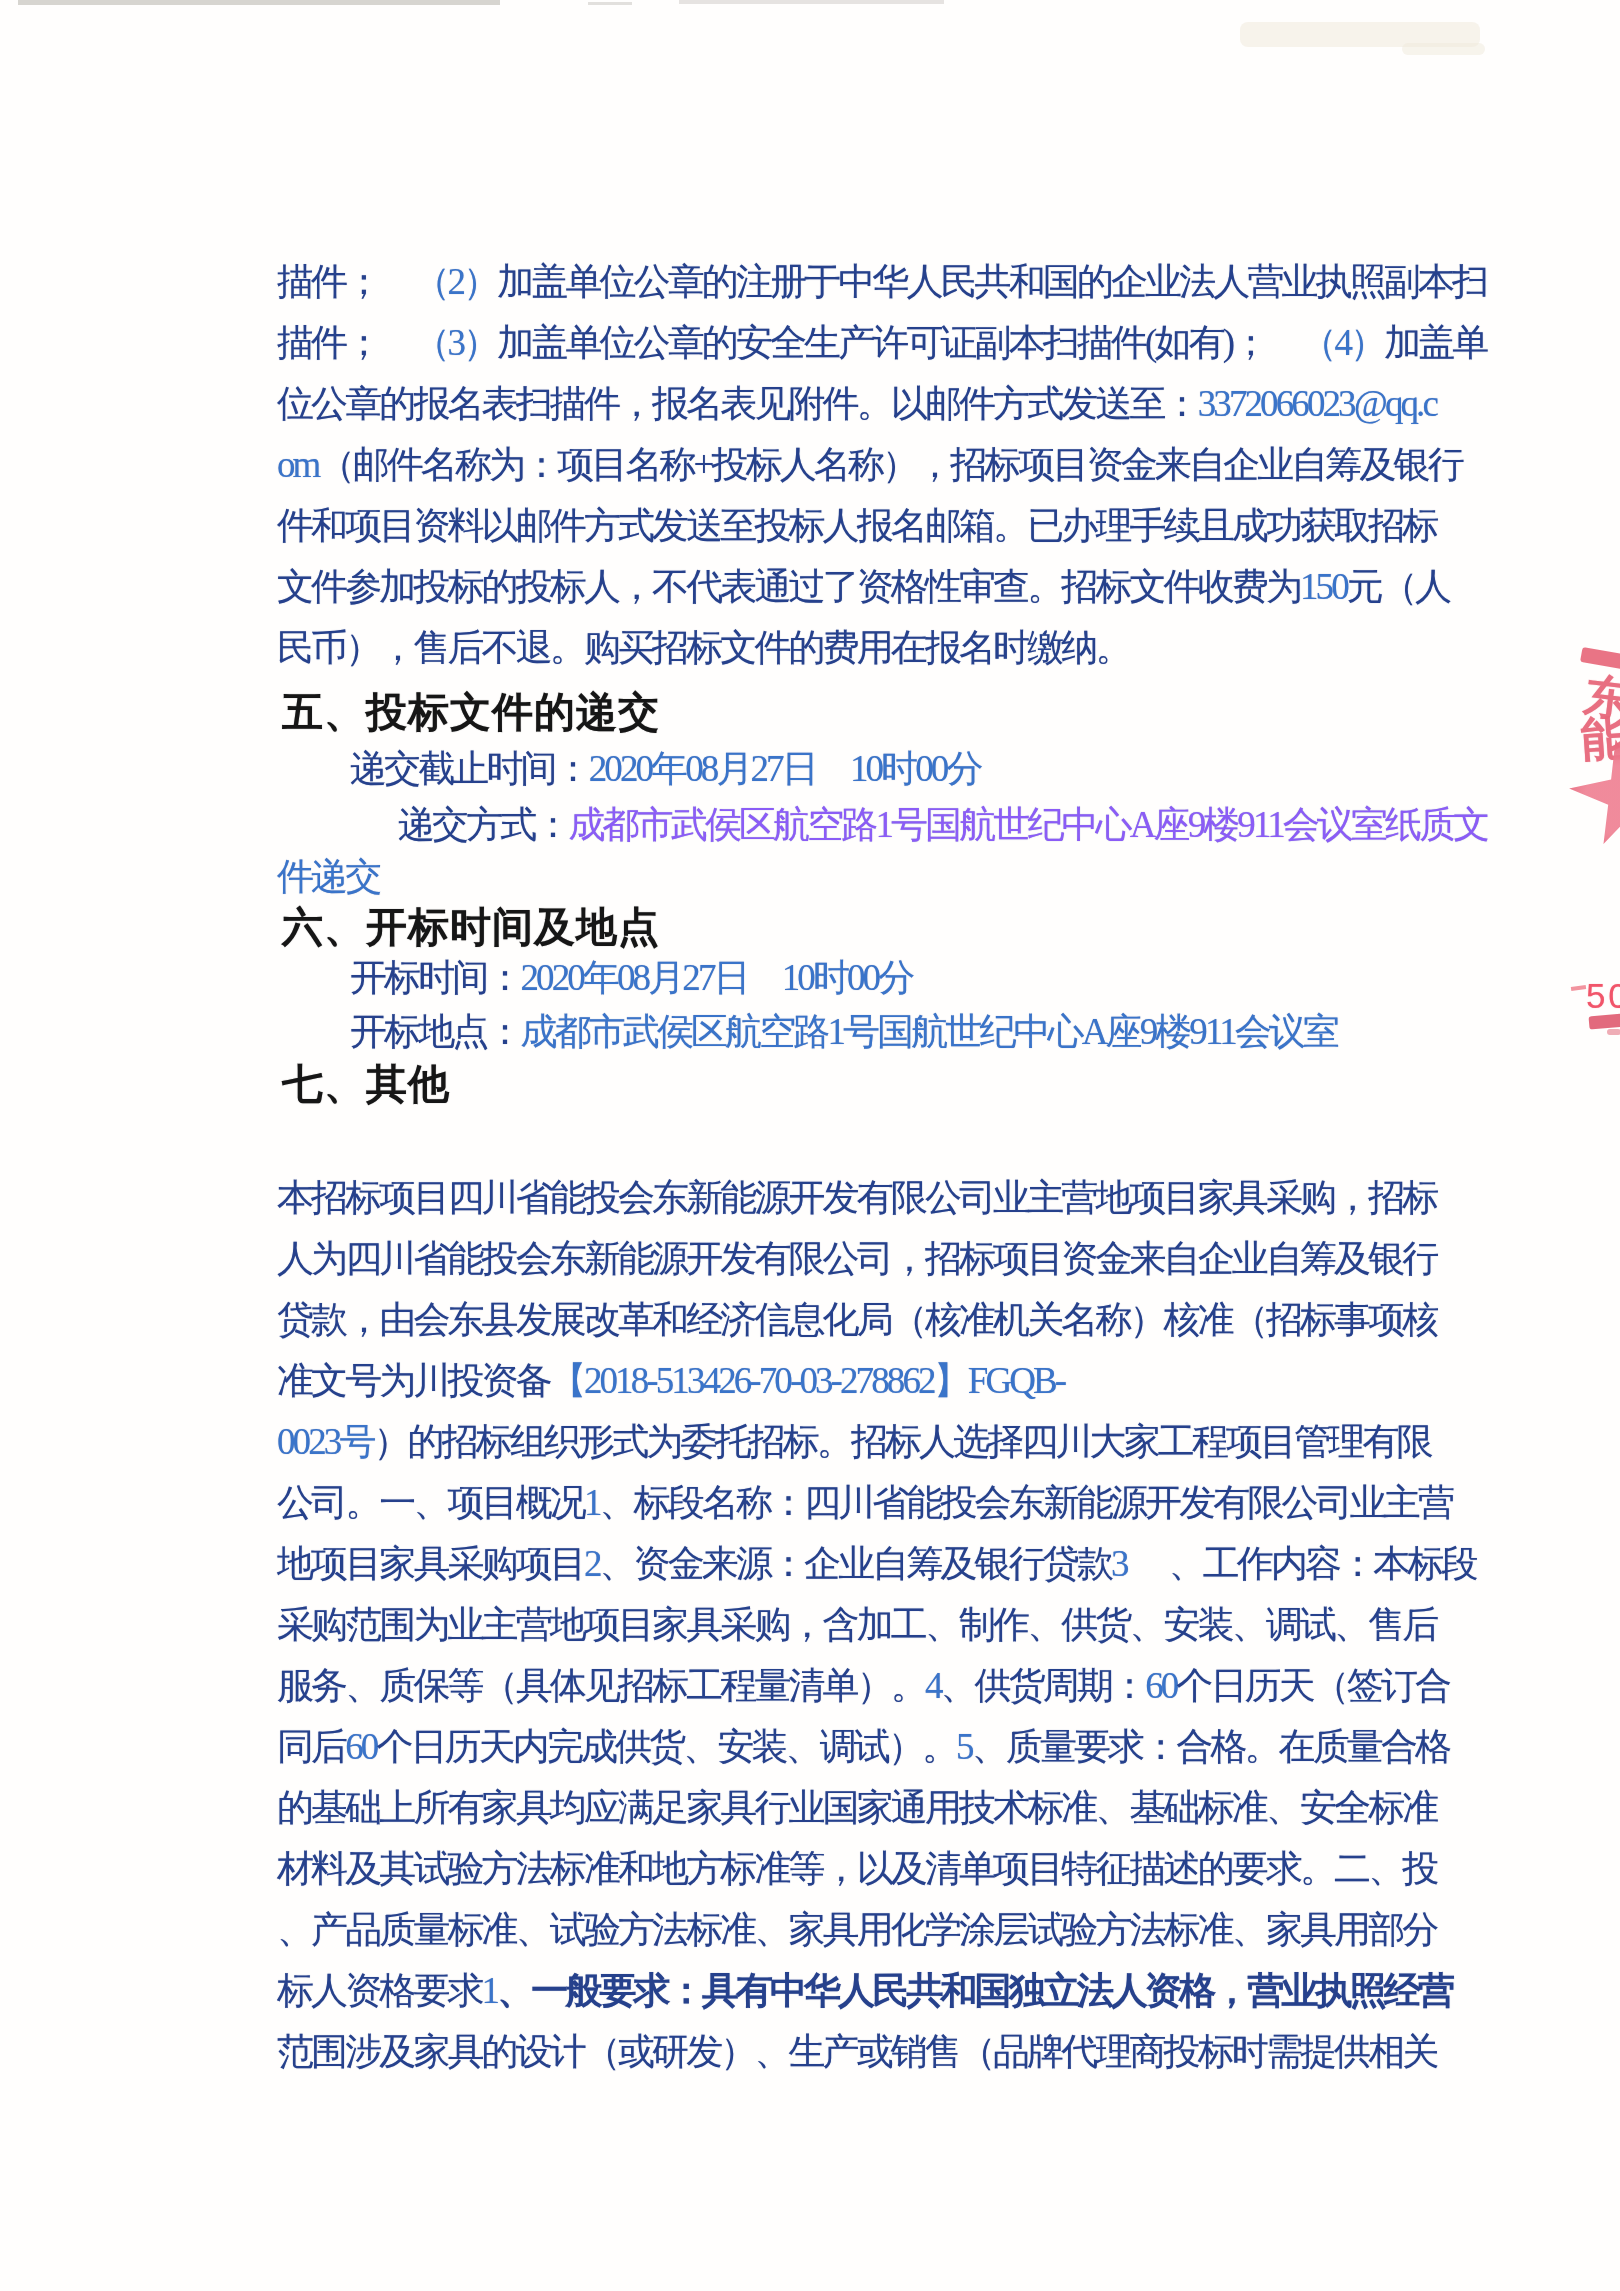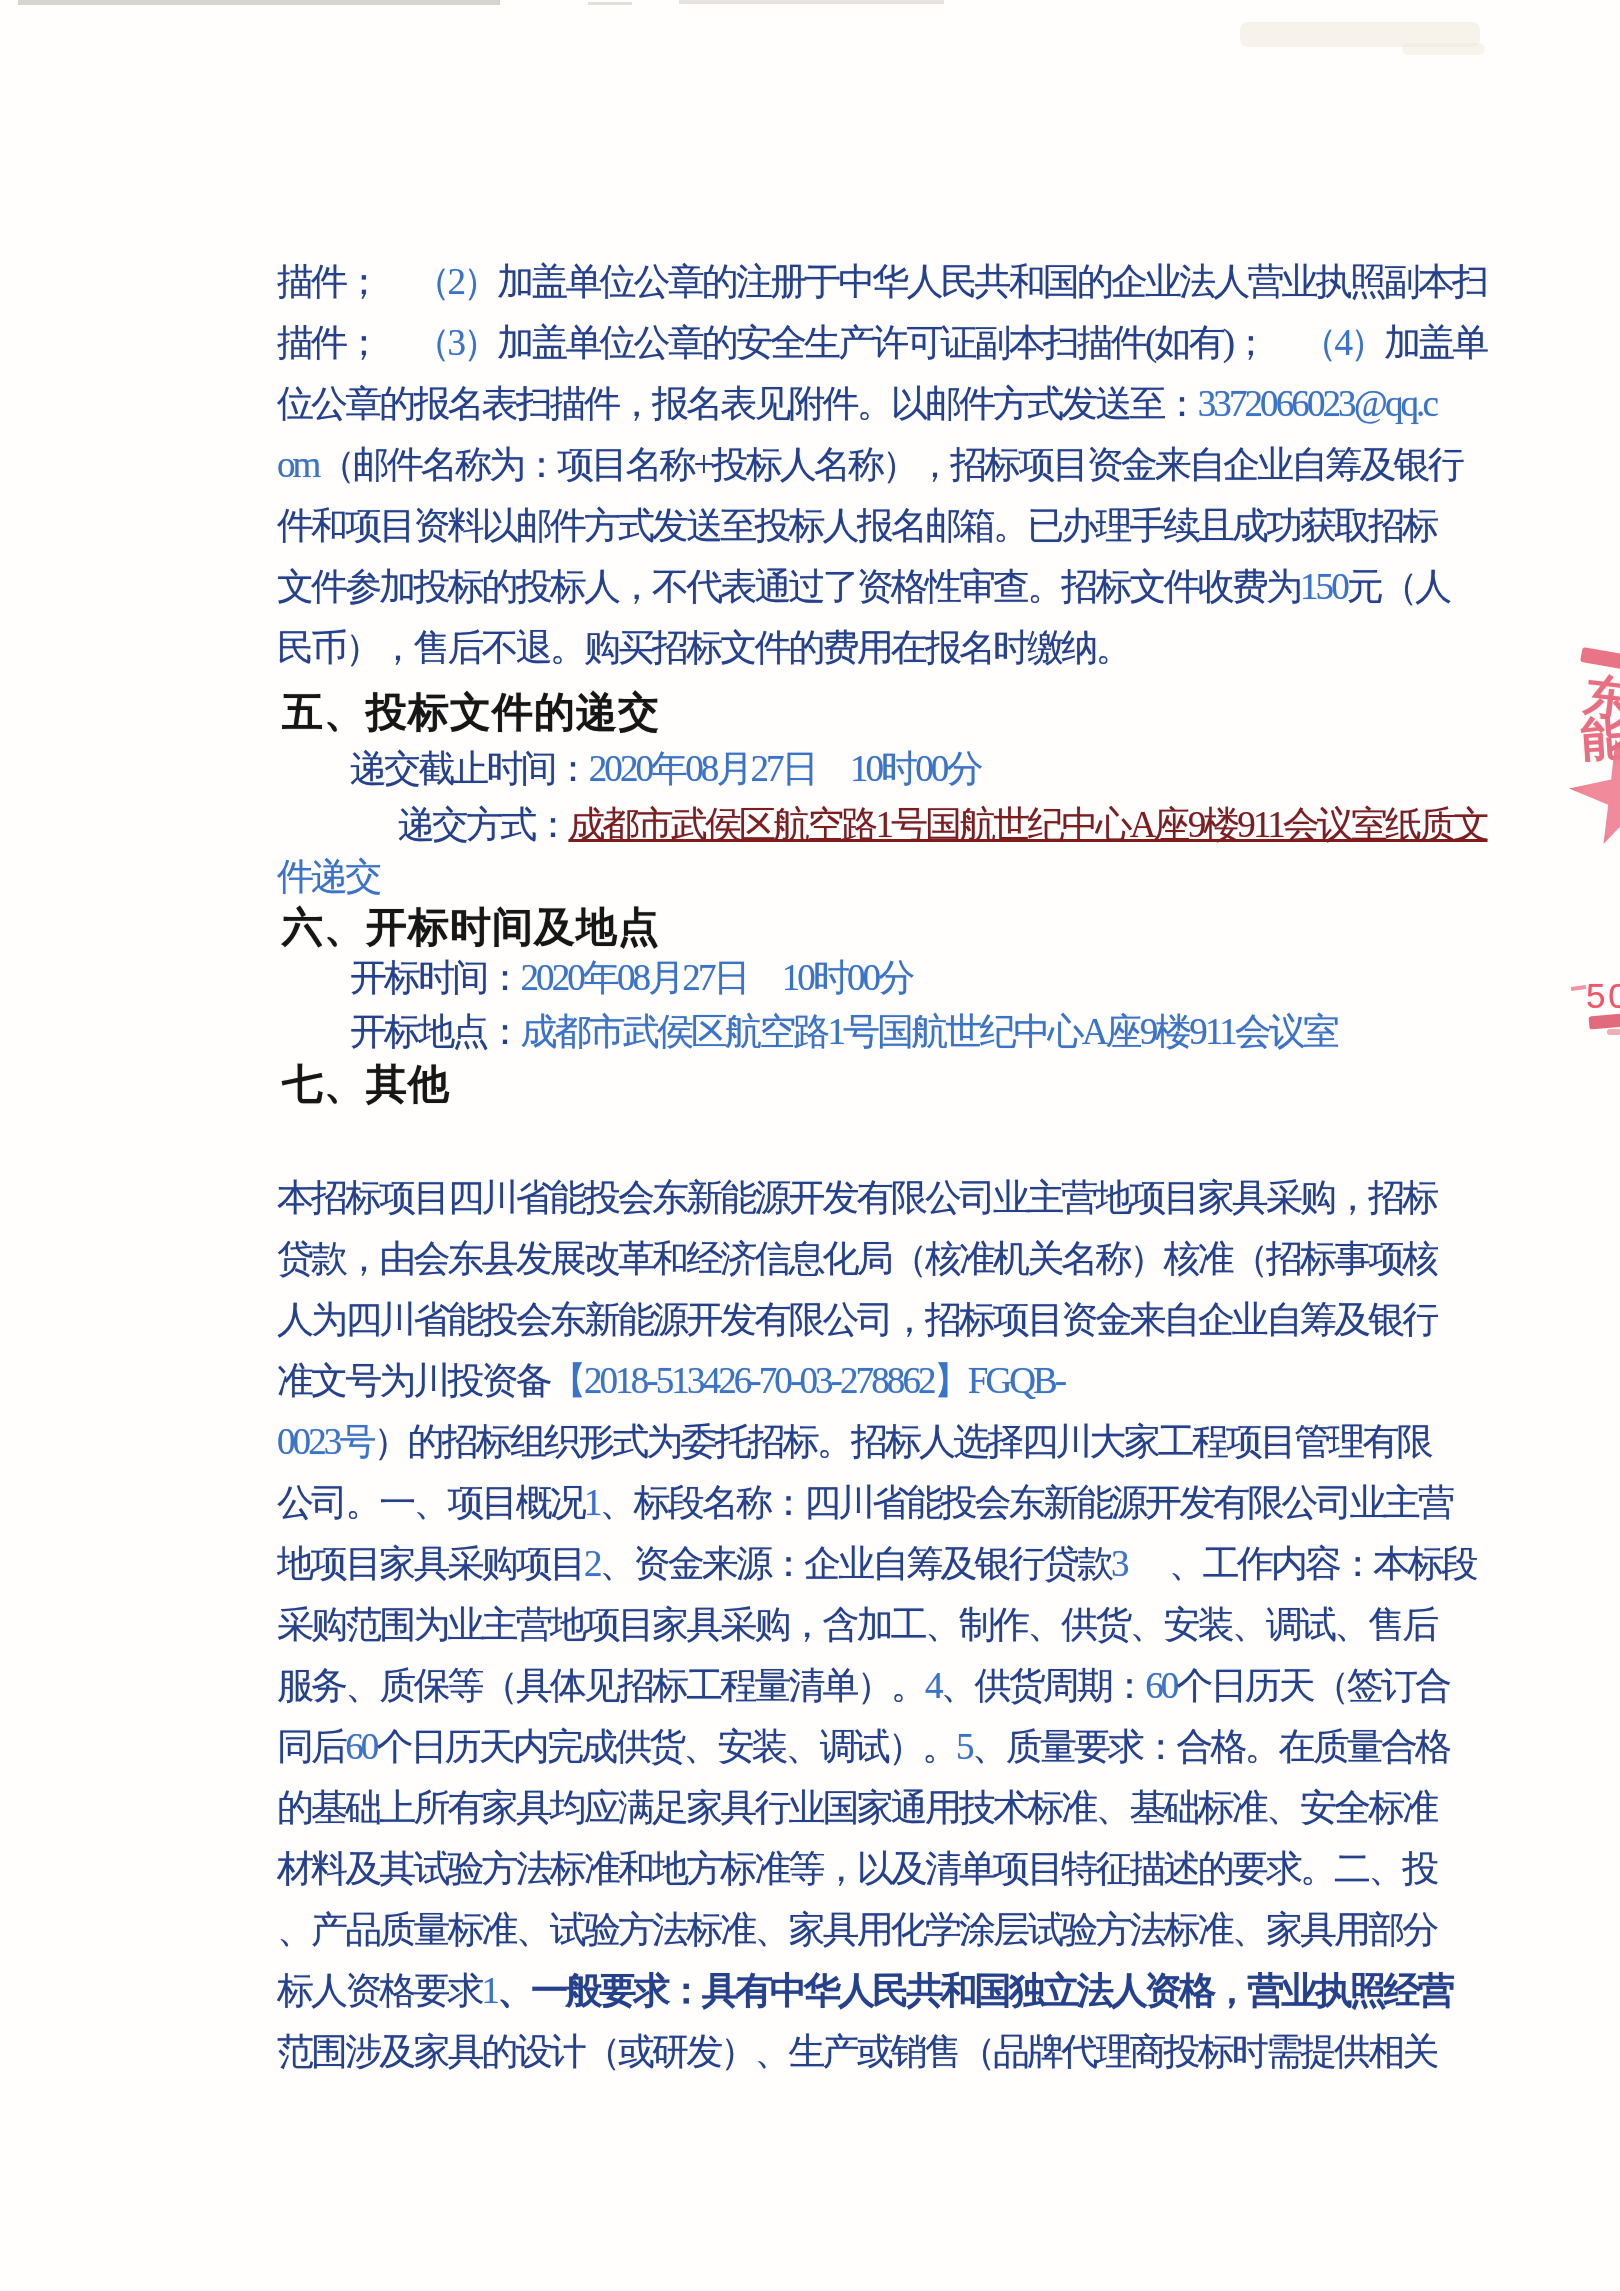--- a/index.html
+++ b/index.html
@@ -57,33 +57,33 @@
     <div class="tline"><span style="color: rgb(38, 65, 140);">描件；</span><span style="color: rgb(58, 116, 201);">　（3）</span><span style="color: rgb(38, 65, 140); margin-top: 26px;">加盖单位公章的安全生产许可证副本扫描件(如有)；</span><span style="color: rgb(58, 116, 201);">　（4）</span><span style="color: rgb(38, 65, 140);">加盖单</span></div>
     <div class="tline"><span style="color: rgb(38, 65, 140);">位公章的报名表扫描件，报名表见附件。以邮件方式发送至：</span><span style="color: rgb(58, 116, 201);">3372066023@qq.c</span></div>
     <div class="tline"><span style="color: rgb(58, 116, 201);">om</span><span style="color: rgb(38, 65, 140);">（邮件名称为：项目名称+投标人名称），招标项目资金来自企业自筹及银行</span></div>
     <div class="tline"><span style="color: rgb(38, 65, 140);">件和项目资料以邮件方式发送至投标人报名邮箱。已办理手续且成功获取招标</span></div>
     <div class="tline"><span style="color: rgb(38, 65, 140);">文件参加投标的投标人，不代表通过了资格性审查。招标文件收费为</span><span style="color: rgb(58, 116, 201);">150</span><span style="color: rgb(38, 65, 140);">元（人</span></div>
     <div class="tline"><span style="color: rgb(38, 65, 140);">民币），售后不退。购买招标文件的费用在报名时缴纳。</span></div>
   </div>
 
 <div class="h" style="left:282px;top:689px">五、投标文件的递交</div>
 <div class="row" style="left:350px;top:738px"><span style="color: rgb(38, 65, 140);">递交截止时间：</span><span style="color: rgb(58, 116, 201);">2020年08月27日　10时00分</span></div>
-<div class="row" style="left:350px;top:794px"><span style="color: rgb(38, 65, 140); margin-left: 48px;">递交方式：</span><span style="color: #7f1d1d; text-decoration: underline;">成都市武侯区航空路1号国航世纪中心A座9楼911会议室纸质文</span></div>
+<div class="row" style="left:350px;top:794px"><span style="color: rgb(38, 65, 140); margin-left: 48px;">递交方式：</span><span style="color: #8b5cf6;">成都市武侯区航空路1号国航世纪中心A座9楼911会议室纸质文</span></div>
 <div class="row" style="left:277px;top:846px"><span style="color: rgb(58, 116, 201);">件递交</span></div>
 
 <div class="h" style="left:282px;top:904px">六、开标时间及地点</div>
 <div class="row" style="left:350px;top:947px"><span style="color: rgb(38, 65, 140);">开标时间：</span><span style="color: rgb(58, 116, 201);">2020年08月27日　10时00分</span></div>
 <div class="row" style="left:350px;top:1001px"><span style="color: rgb(38, 65, 140);">开标地点：</span><span style="color: rgb(58, 116, 201);">成都市武侯区航空路1号国航世纪中心A座9楼911会议室</span></div>
 
 <div class="h" style="left:282px;top:1061px">七、其他</div>
 
 <div class="abs doc" style="left:277px;top:1167px">
     <div class="tline"><span style="color: rgb(38, 65, 140);">本招标项目四川省能投会东新能源开发有限公司业主营地项目家具采购，招标</span></div>
+    <div class="tline"><span style="color: rgb(38, 65, 140);">人为四川省能投会东新能源开发有限公司，招标项目资金来自企业自筹及银行</span></div>
     <div class="tline"><span style="color: rgb(38, 65, 140);">贷款，由会东县发展改革和经济信息化局（核准机关名称）核准（招标事项核</span></div>
-    <div class="tline"><span style="color: rgb(38, 65, 140);">人为四川省能投会东新能源开发有限公司，招标项目资金来自企业自筹及银行</span></div>
     <div class="tline"><span style="color: rgb(38, 65, 140);">准文号为川投资备</span><span style="color: rgb(58, 116, 201);">【2018-513426-70-03-278862】FGQB-</span></div>
     <div class="tline"><span style="color: rgb(58, 116, 201);">0023号</span><span style="color: rgb(38, 65, 140);">）的招标组织形式为委托招标。招标人选择四川大家工程项目管理有限</span></div>
     <div class="tline"><span style="color: rgb(38, 65, 140);">公司。一、项目概况</span><span style="color: rgb(58, 116, 201);">1</span><span style="color: rgb(38, 65, 140);">、标段名称：四川省能投会东新能源开发有限公司业主营</span></div>
     <div class="tline"><span style="color: rgb(38, 65, 140);">地项目家具采购项目</span><span style="color: rgb(58, 116, 201);">2</span><span style="color: rgb(38, 65, 140);">、资金来源：企业自筹及银行贷款</span><span style="color: rgb(58, 116, 201);">3</span><span style="color: rgb(38, 65, 140); margin-left: 42px;">、工作内容：本标段</span></div>
     <div class="tline"><span style="color: rgb(38, 65, 140);">采购范围为业主营地项目家具采购，含加工、制作、供货、安装、调试、售后</span></div>
     <div class="tline"><span style="color: rgb(38, 65, 140);">服务、质保等（具体见招标工程量清单）。</span><span style="color: rgb(58, 116, 201);">4</span><span style="color: rgb(38, 65, 140);">、供货周期：</span><span style="color: rgb(58, 116, 201);">60</span><span style="color: rgb(38, 65, 140);">个日历天（签订合</span></div>
     <div class="tline"><span style="color: rgb(38, 65, 140);">同后</span><span style="color: rgb(58, 116, 201);">60</span><span style="color: rgb(38, 65, 140);">个日历天内完成供货、安装、调试）。</span><span style="color: rgb(58, 116, 201);">5</span><span style="color: rgb(38, 65, 140);">、质量要求：合格。在质量合格</span></div>
     <div class="tline"><span style="color: rgb(38, 65, 140);">的基础上所有家具均应满足家具行业国家通用技术标准、基础标准、安全标准</span></div>
     <div class="tline"><span style="color: rgb(38, 65, 140);">材料及其试验方法标准和地方标准等，以及清单项目特征描述的要求。二、投</span></div>
     <div class="tline"><span style="color: rgb(38, 65, 140);">、产品质量标准、试验方法标准、家具用化学涂层试验方法标准、家具用部分</span></div>

